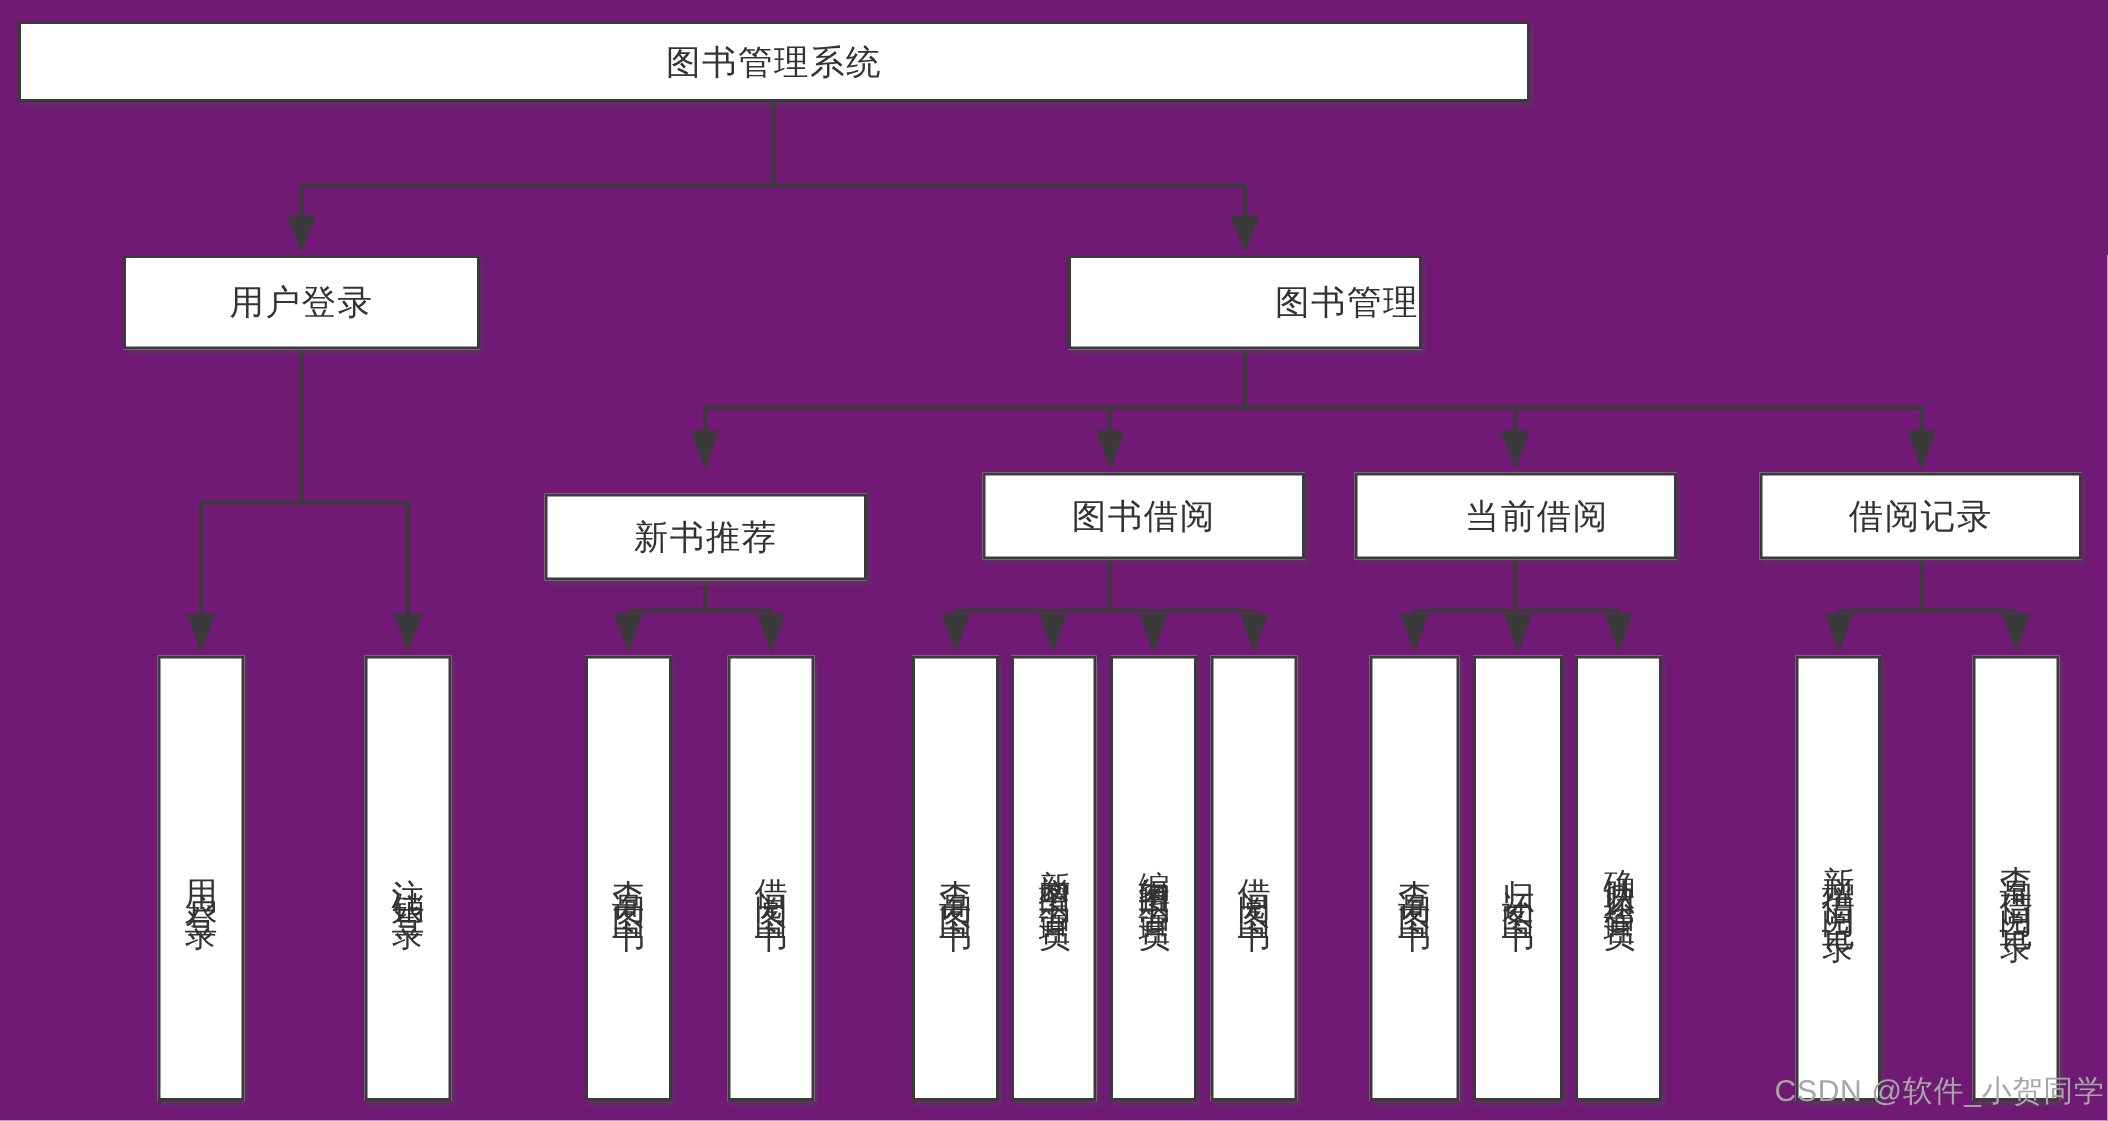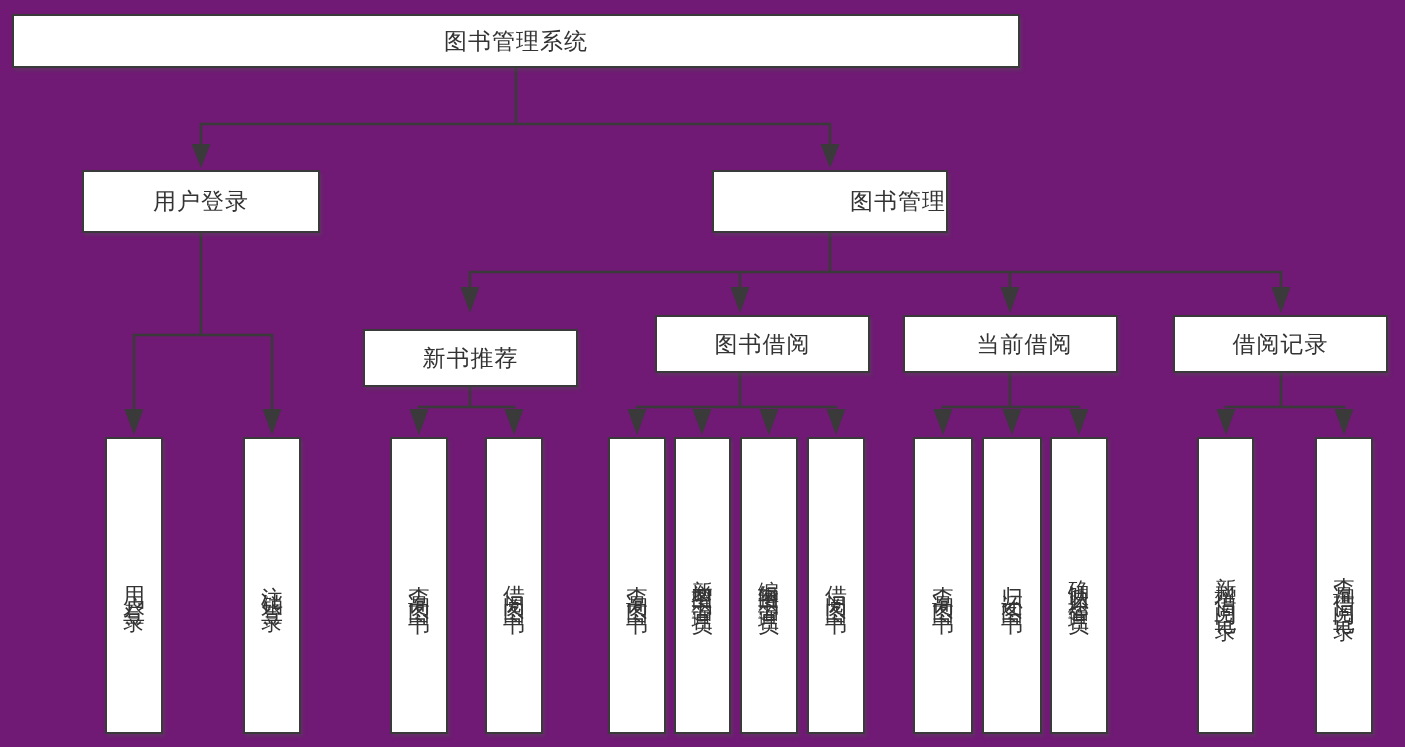--- a/index.html
+++ b/index.html
@@ -172,14 +172,15 @@
   <div class="node leaf long" style="left:1050px; top:437px; width:58px; height:297px;">
     <span class="v-label">确认归还（管理员）</span>
   </div>
   <div class="node leaf" style="left:1197px; top:437px; width:57px; height:297px;">
     <span class="v-label">新增借阅记录</span>
   </div>
   <div class="node leaf" style="left:1315px; top:437px; width:58px; height:297px;">
     <span class="v-label">查询借阅记录</span>
   </div>
 
+  <div class="watermark">CSDN @软件_小贺同学</div>
 
 </div>
 
 </body></html>

